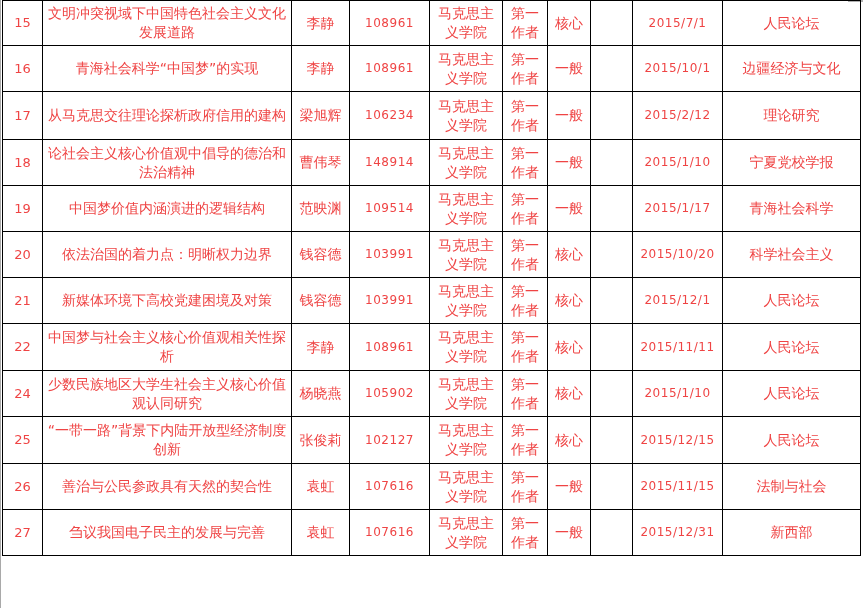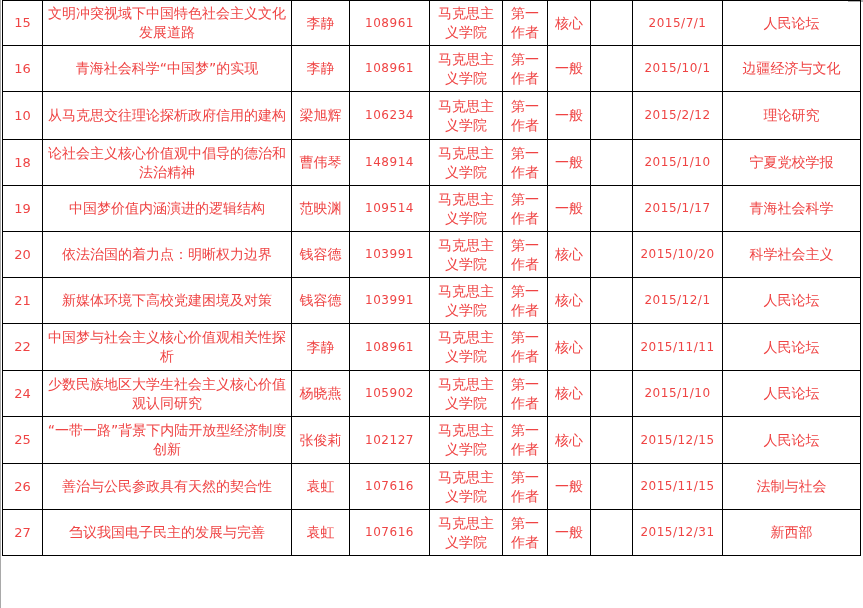--- a/index.html
+++ b/index.html
@@ -100,21 +100,21 @@
       <td class="c-author">李静</td>
       <td class="c-id">108961</td>
       <td class="c-institution">马克思主义学院</td>
       <td class="c-position">第一作者</td>
       <td class="c-level">一般</td>
       <td class="c-extra"></td>
       <td class="c-date">2015/10/1</td>
       <td class="c-journal">边疆经济与文化</td>
     </tr>
         <tr class="data-row">
-      <td class="c-num">10</td>
+      <td class="c-num">17</td>
       <td class="c-title">从马克思交往理论探析政府信用的建构</td>
       <td class="c-author">梁旭辉</td>
       <td class="c-id">106234</td>
       <td class="c-institution">马克思主义学院</td>
       <td class="c-position">第一作者</td>
       <td class="c-level">一般</td>
       <td class="c-extra"></td>
       <td class="c-date">2015/2/12</td>
       <td class="c-journal">理论研究</td>
     </tr>

